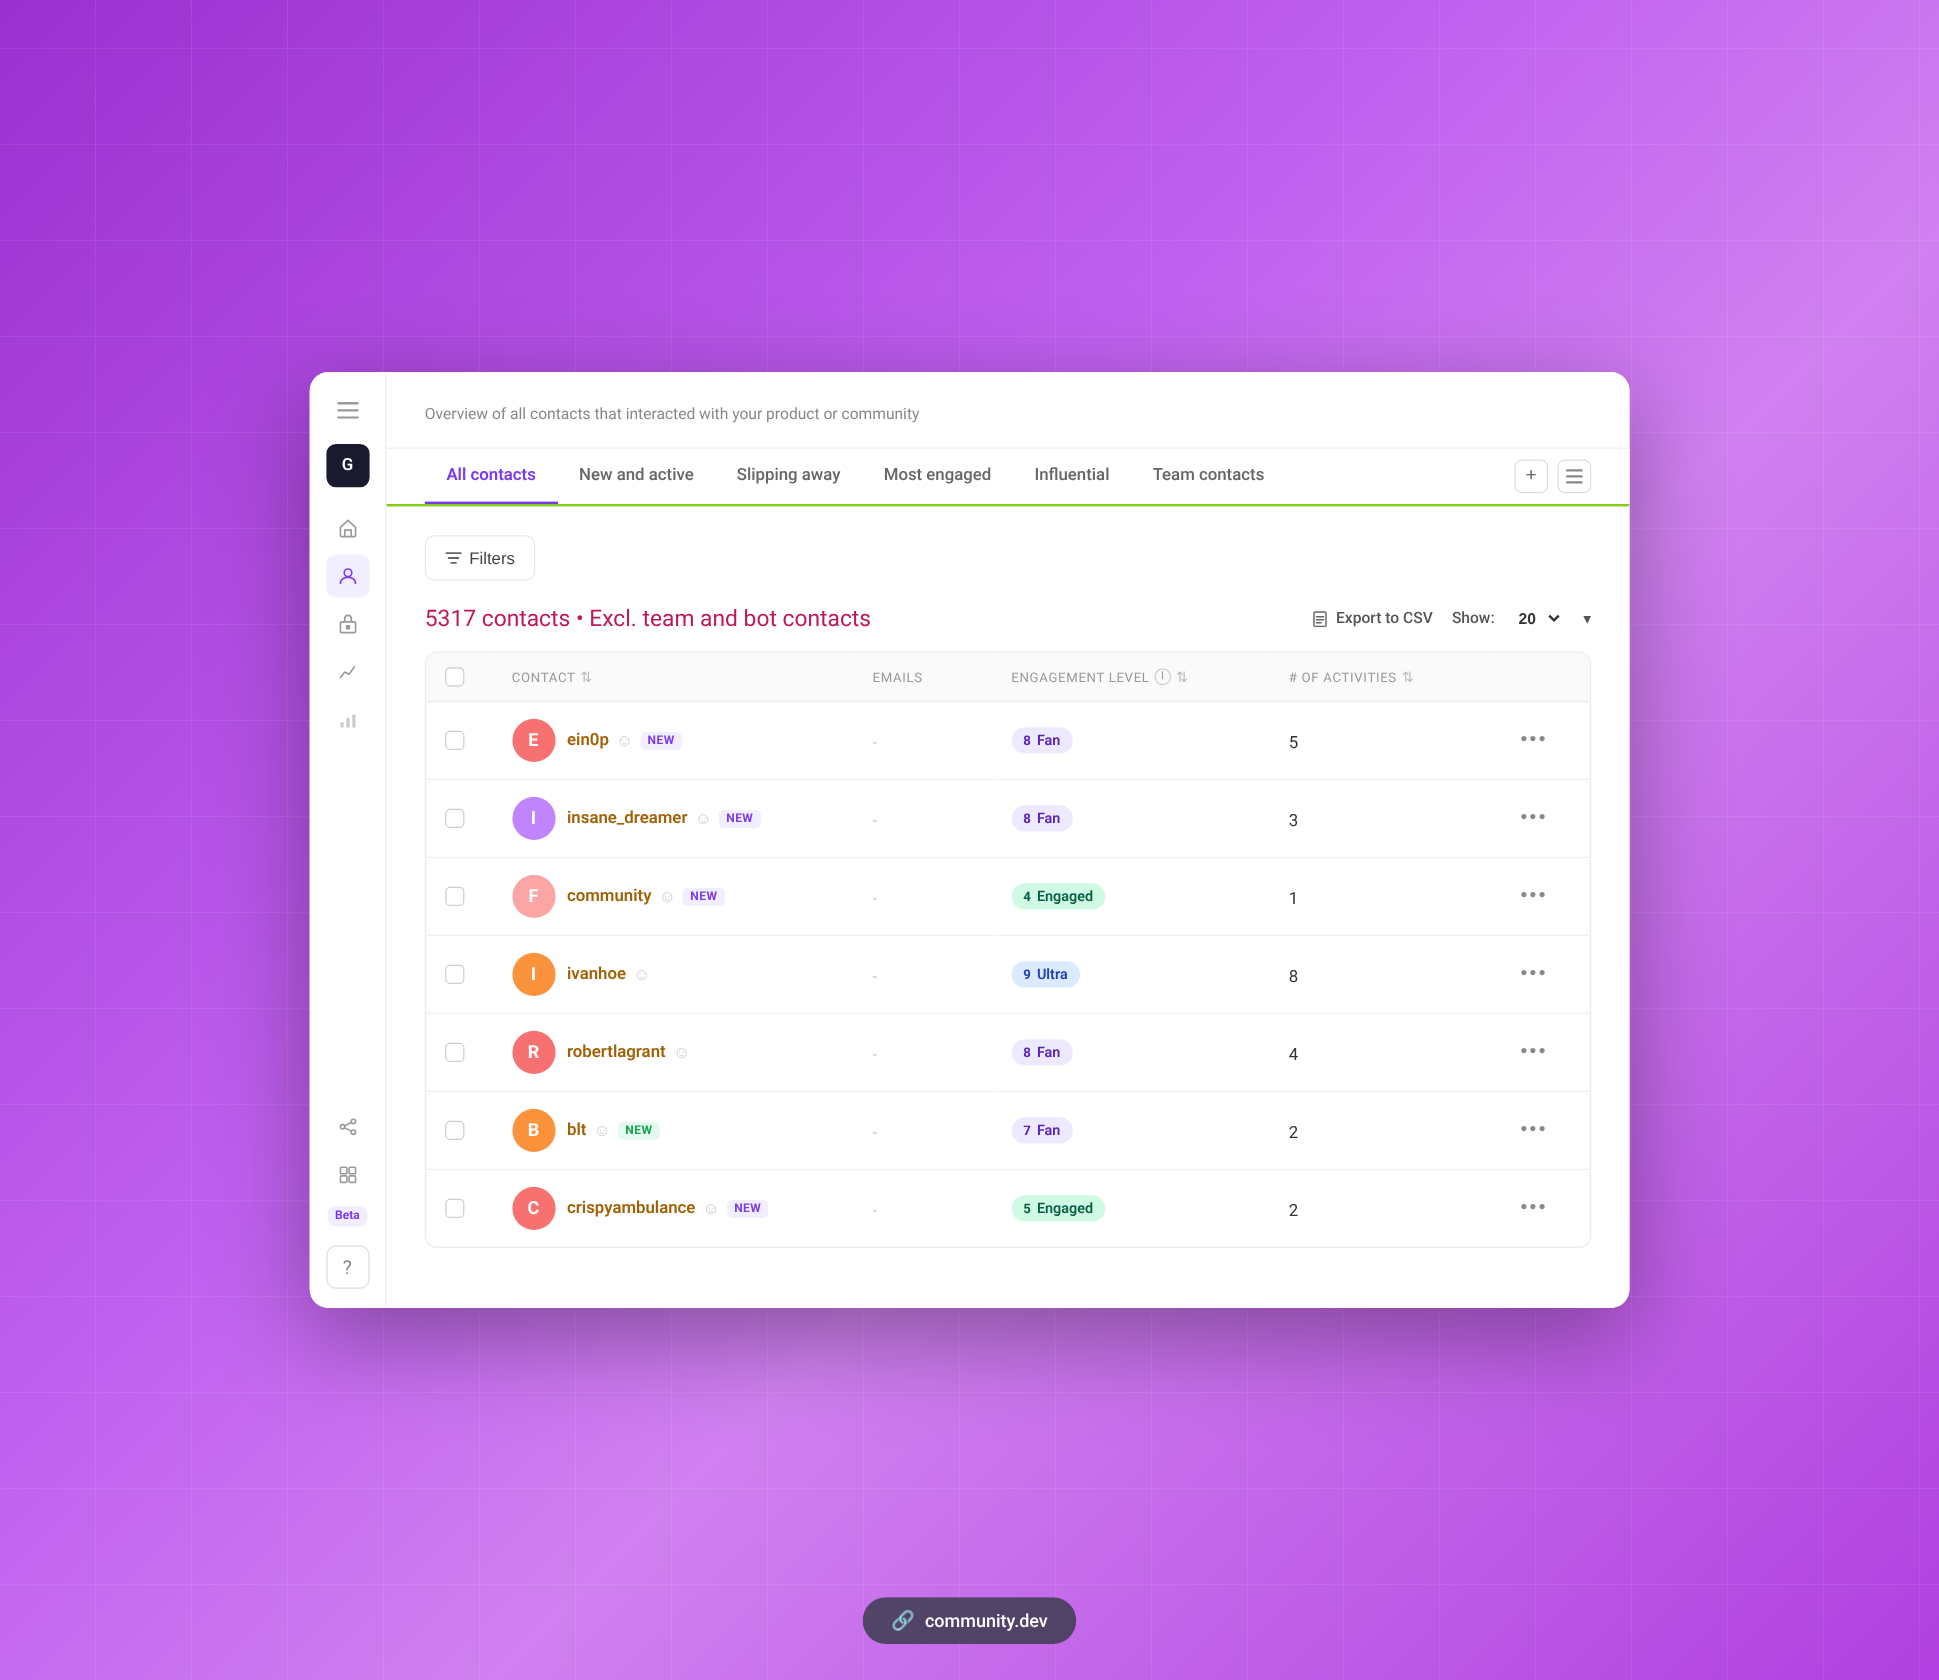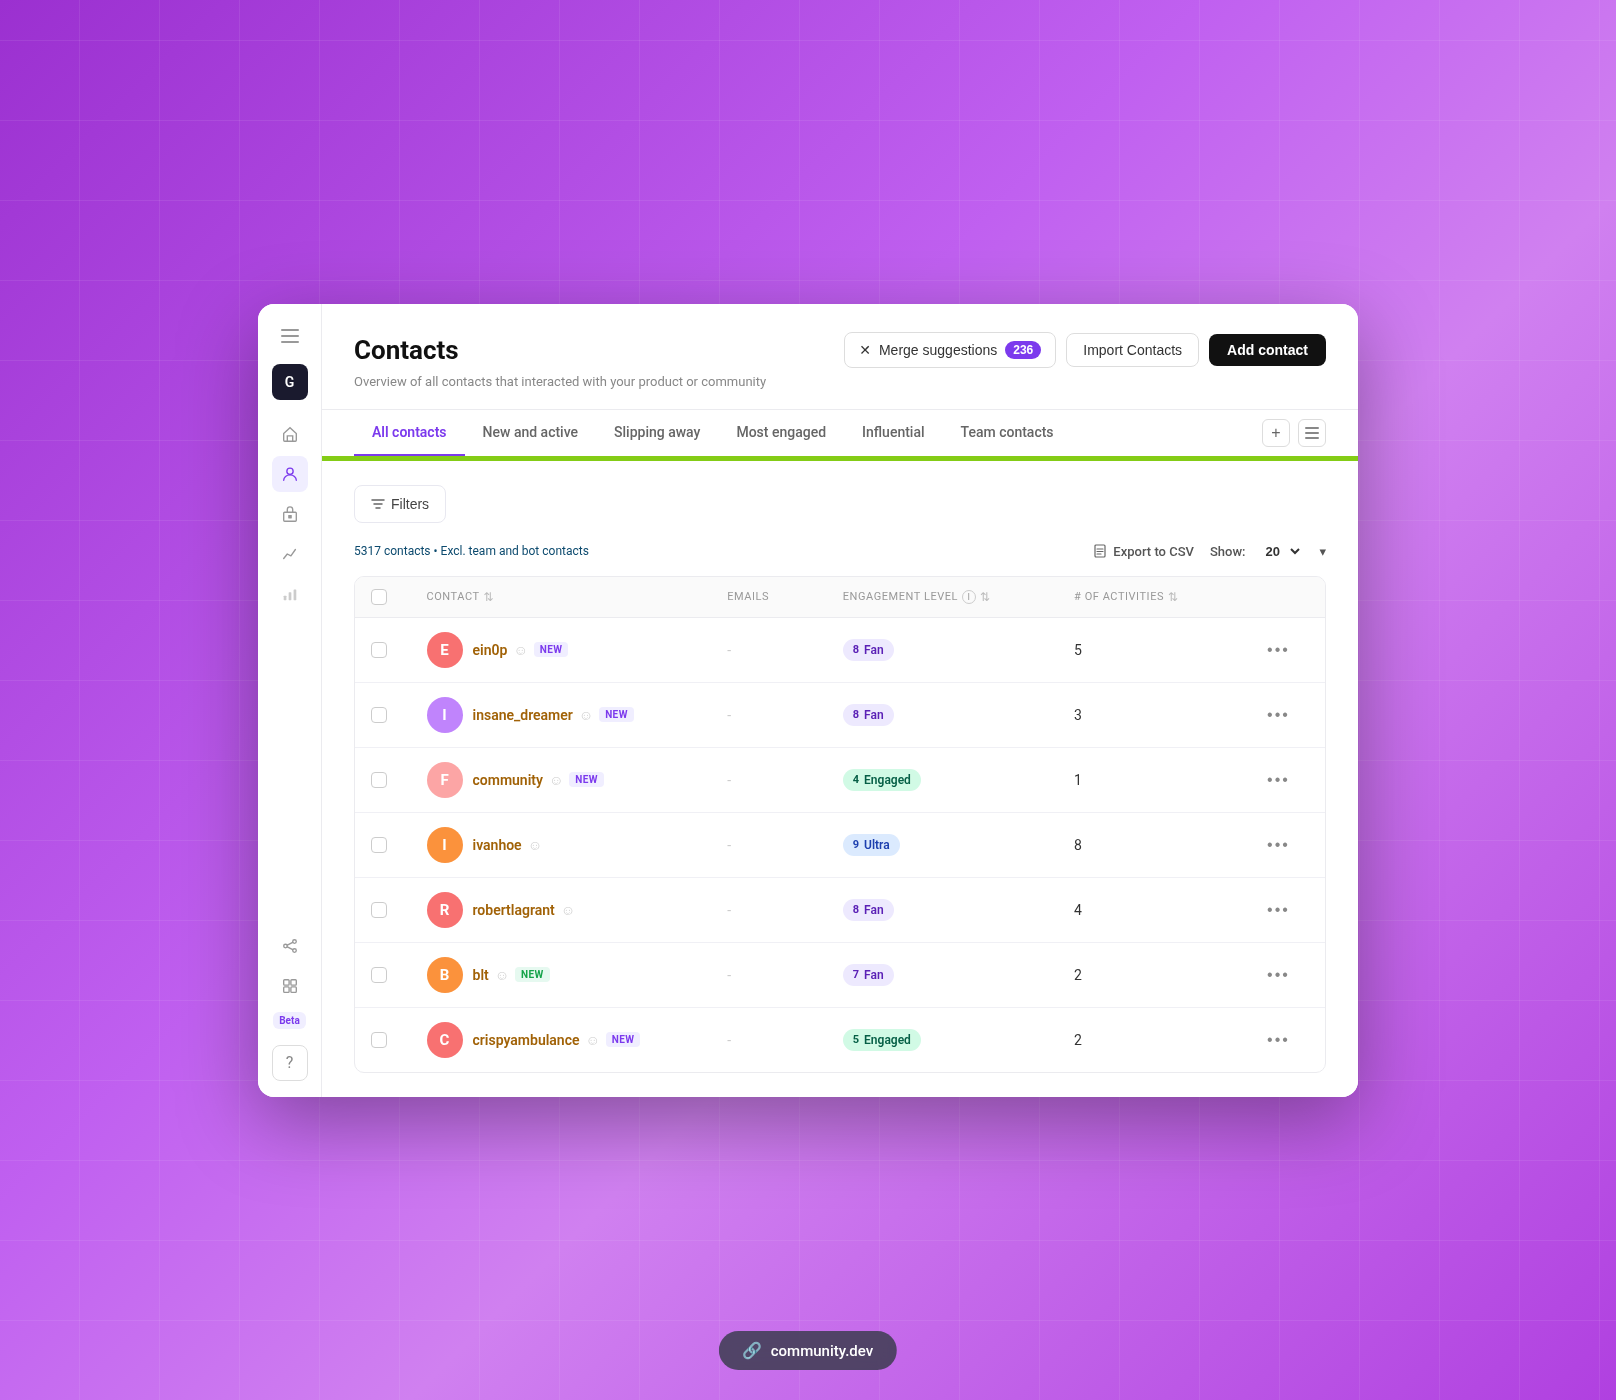--- a/index.html
+++ b/index.html
@@ -186,21 +186,21 @@
     .header-subtitle {
       font-size: 13px;
       color: #888;
     }
 
     
     .tabs-bar {
       display: flex;
       align-items: center;
       padding: 0 32px;
-      border-bottom: 5px solid #84cc16;
+      border-bottom: 2px solid #84cc16;
       background: #fff;
     }
 
     .tabs-list {
       display: flex;
       gap: 0;
       flex: 1;
     }
 
     .tab {
@@ -282,22 +282,22 @@
 
     
     .stats-row {
       display: flex;
       align-items: center;
       justify-content: space-between;
       margin-bottom: 16px;
     }
 
     .stats-text {
-      font-size: 12px;
-      color: #0c4a6e;
+      font-size: 19px;
+      color: #be185d;
     }
 
     .stats-actions {
       display: flex;
       align-items: center;
       gap: 16px;
     }
 
     .export-btn {
       display: flex;
@@ -587,32 +587,20 @@
     <div class="sidebar-beta">Beta</div>
 
     <div class="sidebar-help">
       <span>?</span>
     </div>
   </div>
 
   <div class="main">
 
     <div class="header">
-      <div class="header-top">
-        <h1 class="page-title">Contacts</h1>
-        <div class="header-actions">
-          <button class="merge-btn">
-            <span>✕</span>
-            <span>Merge suggestions</span>
-            <span class="merge-badge">236</span>
-          </button>
-          <button class="import-btn">Import Contacts</button>
-          <button class="add-btn">Add contact</button>
-        </div>
-      </div>
       <p class="header-subtitle">Overview of all contacts that interacted with your product or community</p>
     </div>
 
     <div class="tabs-bar">
       <div class="tabs-list">
         <div class="tab active">All contacts</div>
         <div class="tab">New and active</div>
         <div class="tab">Slipping away</div>
         <div class="tab">Most engaged</div>
         <div class="tab">Influential</div>

